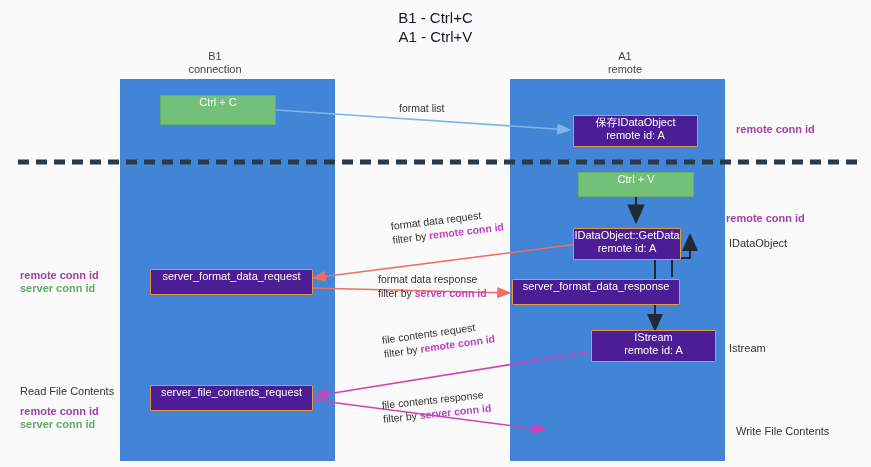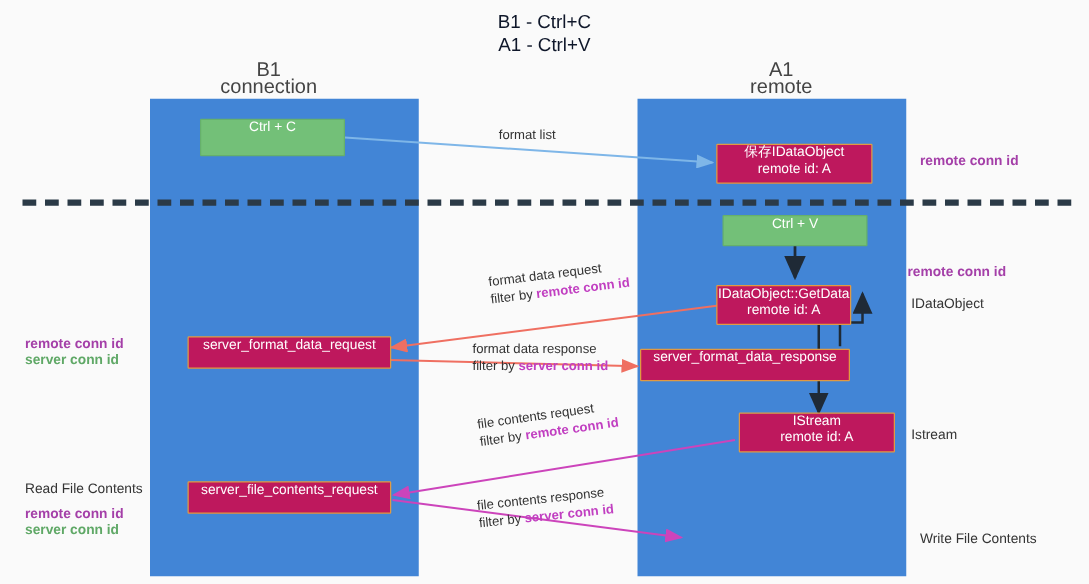--- a/index.html
+++ b/index.html
@@ -16,21 +16,21 @@
     overflow: hidden;
   }
   .col-band {
     position: absolute;
     background: #4285d6;
   }
   .col-head {
     position: absolute;
     text-align: center;
     color: #444444;
-    font-size: 16px;
+    font-size: 11px;
     line-height: 13px;
     white-space: pre-line;
   }
   .title {
     position: absolute;
     left: 0; right: 0;
     top: 8px;
     text-align: center;
     color: #0f172a;
     font-size: 15px;
@@ -42,21 +42,21 @@
     display: flex;
     flex-direction: column;
     align-items: center;
     justify-content: flex-start;
     text-align: center;
     color: #ffffff;
     font-size: 11px;
     line-height: 13px;
     border-radius: 1px;
   }
-  .node.orange { background: #be185d; border: 1px solid #e09a42; }
+  .node.orange { background: #4c1d95; border: 1px solid #e09a42; }
   .node.green  { background: #73c078; border: 1px solid #66b06b; }
   .node .ln2 { font-size: 11px; }
 
   .edge-label {
     position: absolute;
     font-size: 10.5px;
     line-height: 14px;
     color: #333333;
     white-space: nowrap;
   }

